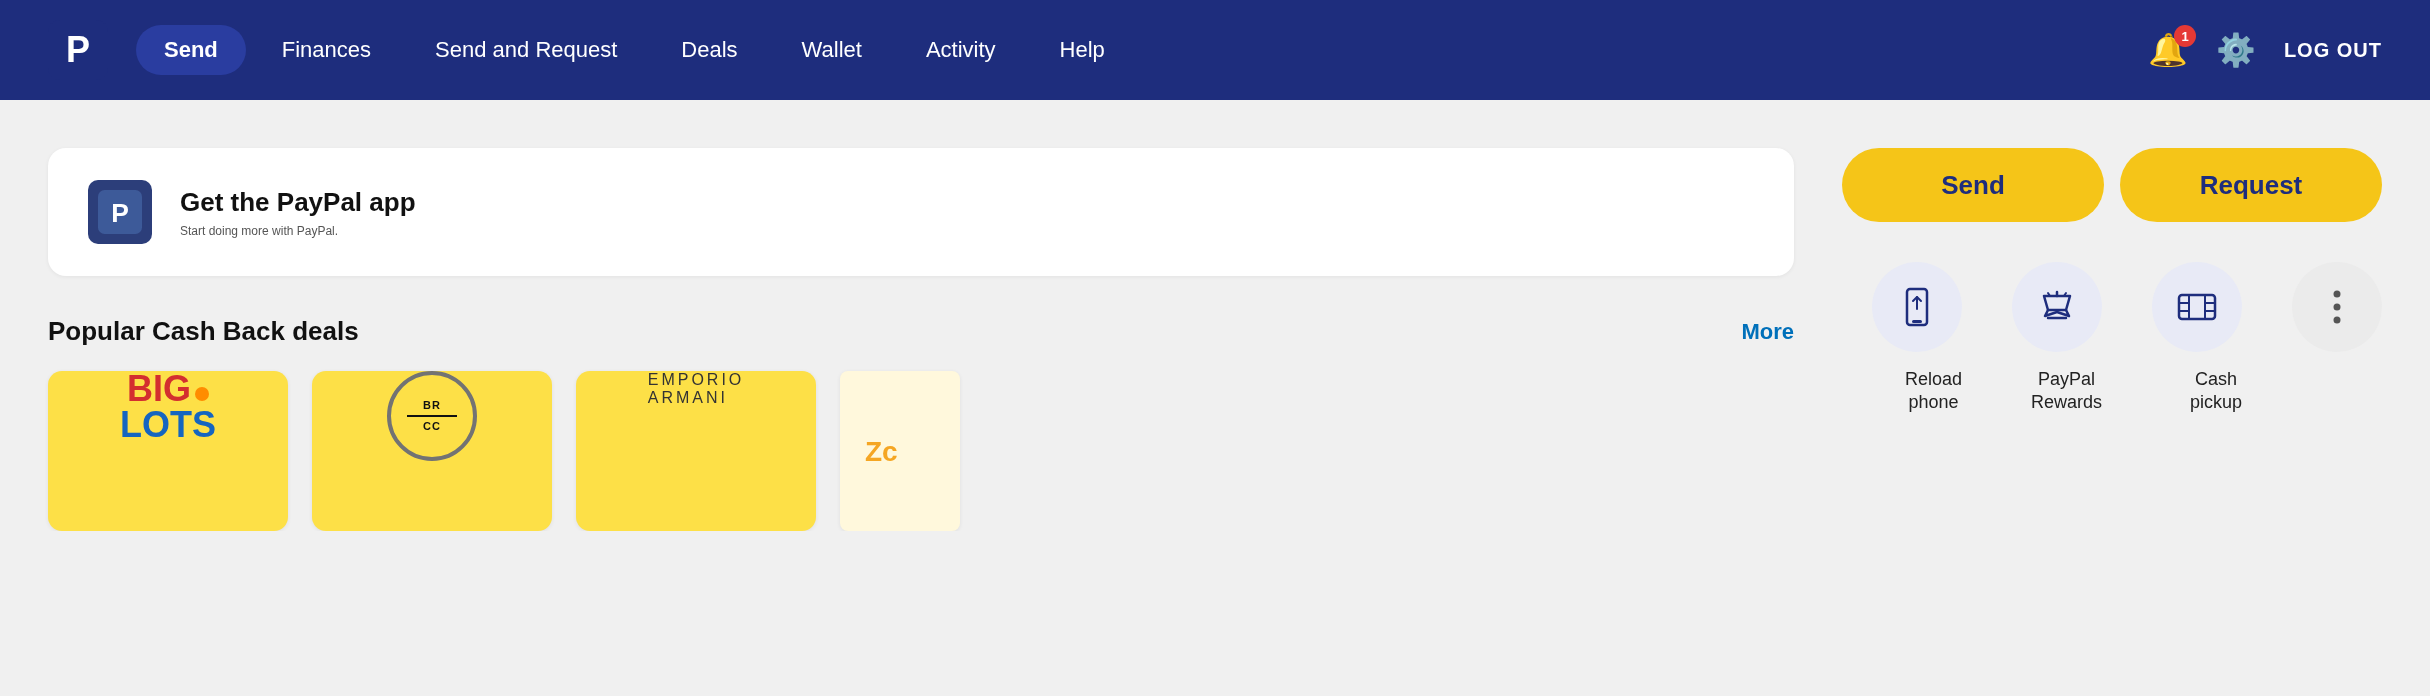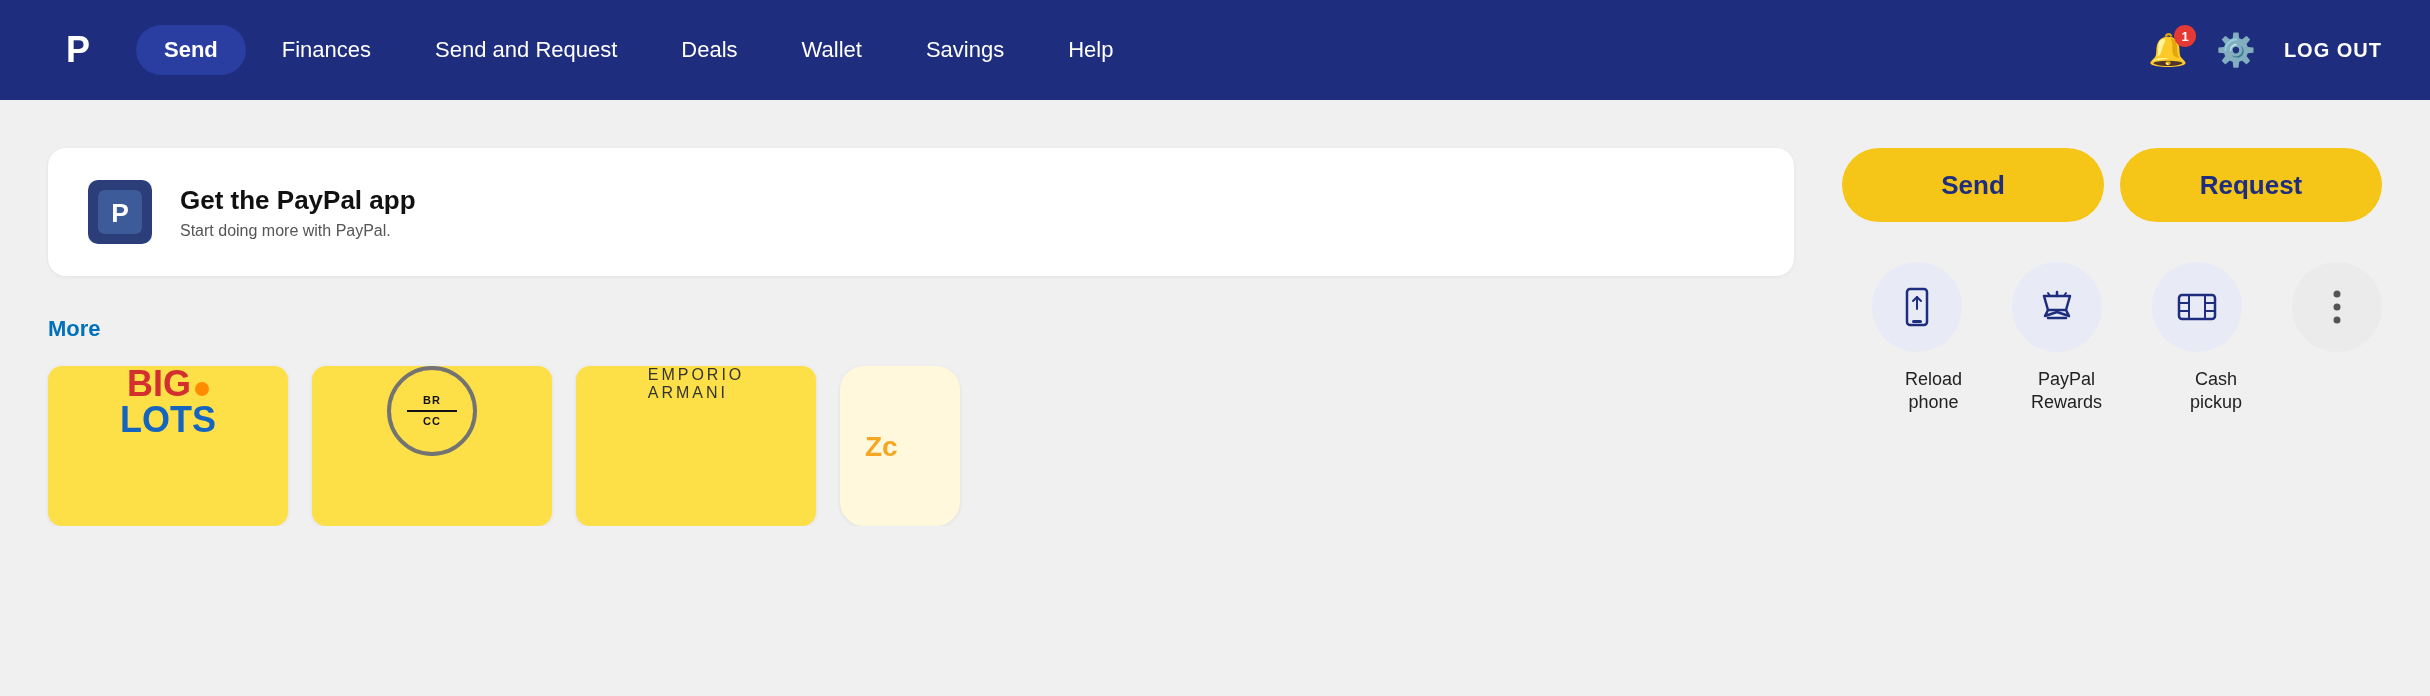--- a/index.html
+++ b/index.html
@@ -122,21 +122,21 @@
       flex-shrink: 0;
     }
     .app-banner-text {}
     .app-banner-title {
       font-size: 26px;
       font-weight: 600;
       color: #111;
       margin-bottom: 6px;
     }
     .app-banner-subtitle {
-      font-size: 16px;
+      font-size: 12px;
       color: #555;
     }
 
     
     .deals-header {
       display: flex;
       align-items: center;
       justify-content: space-between;
       margin-bottom: 24px;
     }
@@ -207,21 +207,21 @@
       font-size: 16px;
       font-weight: 400;
       color: #333;
       letter-spacing: 3px;
       text-transform: uppercase;
     }
 
     
     .deal-card-partial {
       background: #fff8dc;
-      border-radius: 24px;
+      border-radius: 8px;
       width: 120px;
       height: 160px;
       display: flex;
       align-items: center;
       justify-content: center;
       box-shadow: 0 1px 4px rgba(0,0,0,0.07);
       overflow: hidden;
       flex-shrink: 0;
     }
 
@@ -291,21 +291,21 @@
       <text x="30" y="42" text-anchor="middle" font-size="36" font-weight="900" fill="white" font-family="Arial">P</text>
     </svg>
   </div>
 
   <div class="nav-items">
     <a class="nav-item active">Send</a>
     <a class="nav-item">Finances</a>
     <a class="nav-item">Send and Request</a>
     <a class="nav-item">Deals</a>
     <a class="nav-item">Wallet</a>
-    <a class="nav-item">Savings</a>
+    <a class="nav-item">Activity</a>
     <a class="nav-item">Help</a>
   </div>
 
   <div class="nav-right">
     <div class="nav-bell-wrap">
       <span class="nav-bell">🔔</span>
       <span class="nav-badge">1</span>
     </div>
     <span class="nav-gear">⚙️</span>
     <span class="nav-logout">LOG OUT</span>
@@ -323,20 +323,21 @@
           <text x="20" y="29" text-anchor="middle" font-size="24" font-weight="900" fill="white" font-family="Arial">P</text>
         </svg>
       </div>
       <div class="app-banner-text">
         <div class="app-banner-title">Get the PayPal app</div>
         <div class="app-banner-subtitle">Start doing more with PayPal.</div>
       </div>
     </div>
 
     <div class="deals-header">
+      <span class="deals-title">Popular Cash Back deals</span>
       <span class="deals-more">More</span>
     </div>
 
     <div class="deals-grid">
 
       <div class="deal-card">
         <div class="big-lots-logo">
           <div style="display:flex;align-items:baseline;">
             <span class="big-lots-big">BIG</span>
             <span class="big-lots-dot"></span>

